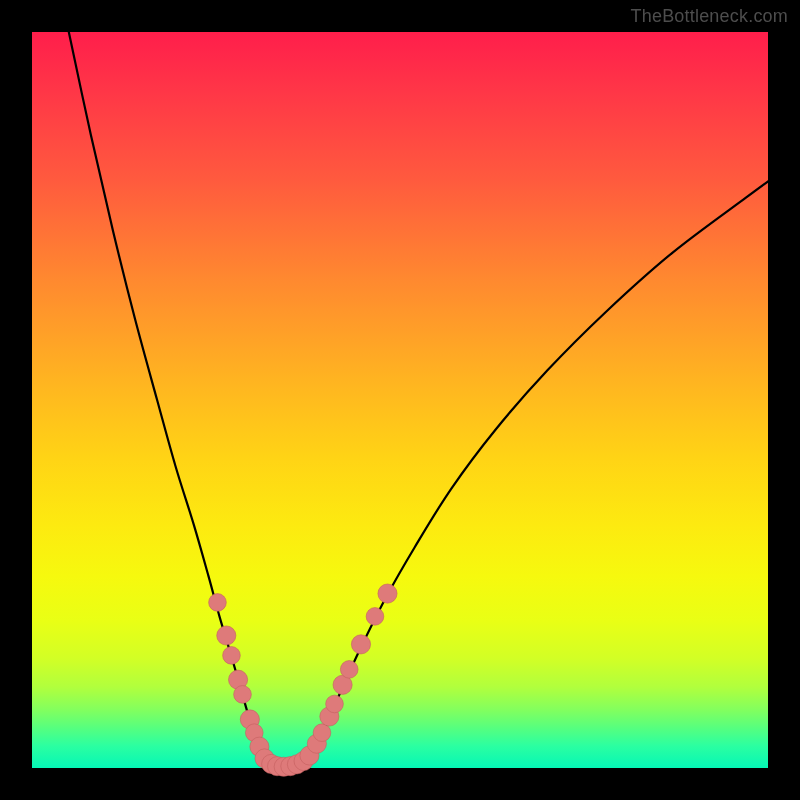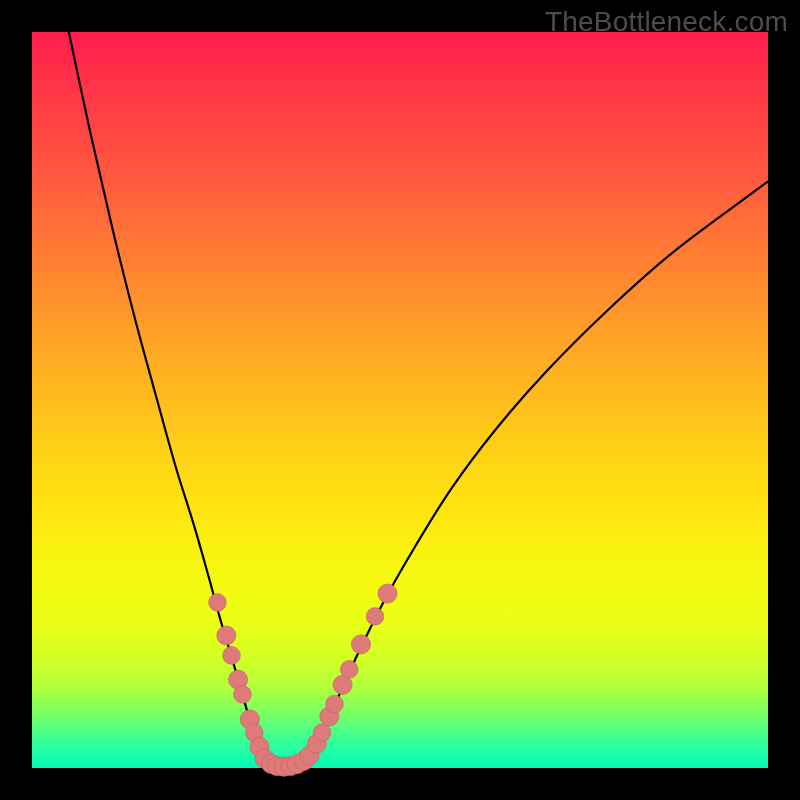--- a/index.html
+++ b/index.html
@@ -38,21 +38,21 @@
       #84ff5d 92%,
       #57ff7e 94.5%,
       #2bffa1 97%,
       #05f7b6 100%);
   }
   .watermark {
     position: absolute;
     top: 6px;
     right: 12px;
     color: #4d4d4d;
-    font-size: 28px;
+    font-size: 18px;
     font-weight: 500;
     letter-spacing: 0.2px;
     user-select: none;
   }
   svg.curve-layer {
     position: absolute;
     left: 0;
     top: 0;
     width: 736px;
     height: 736px;

